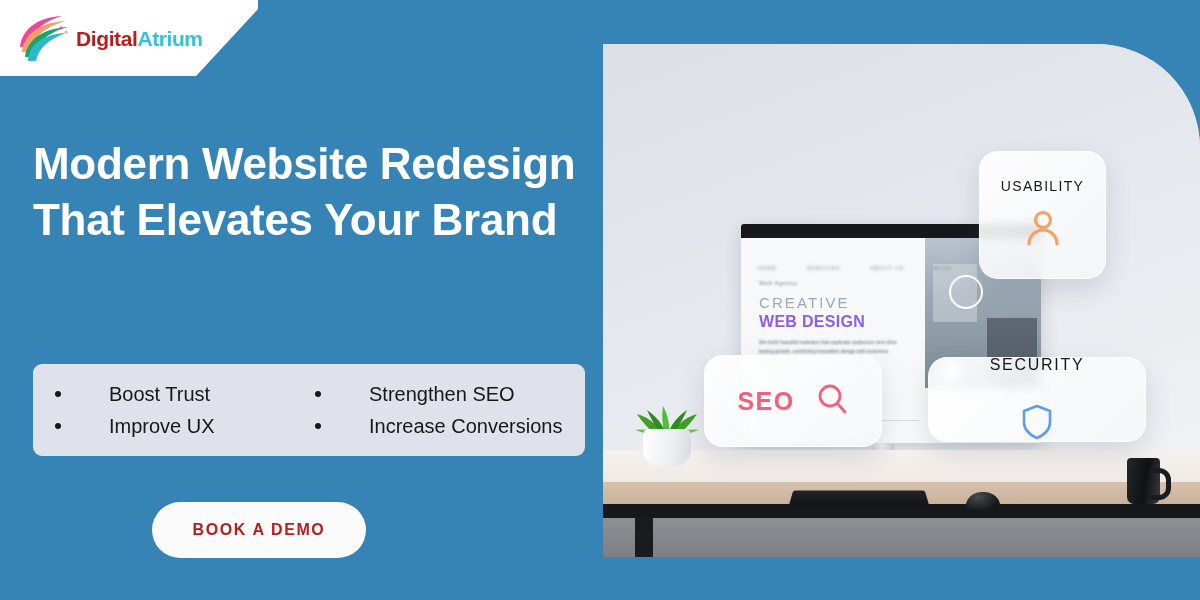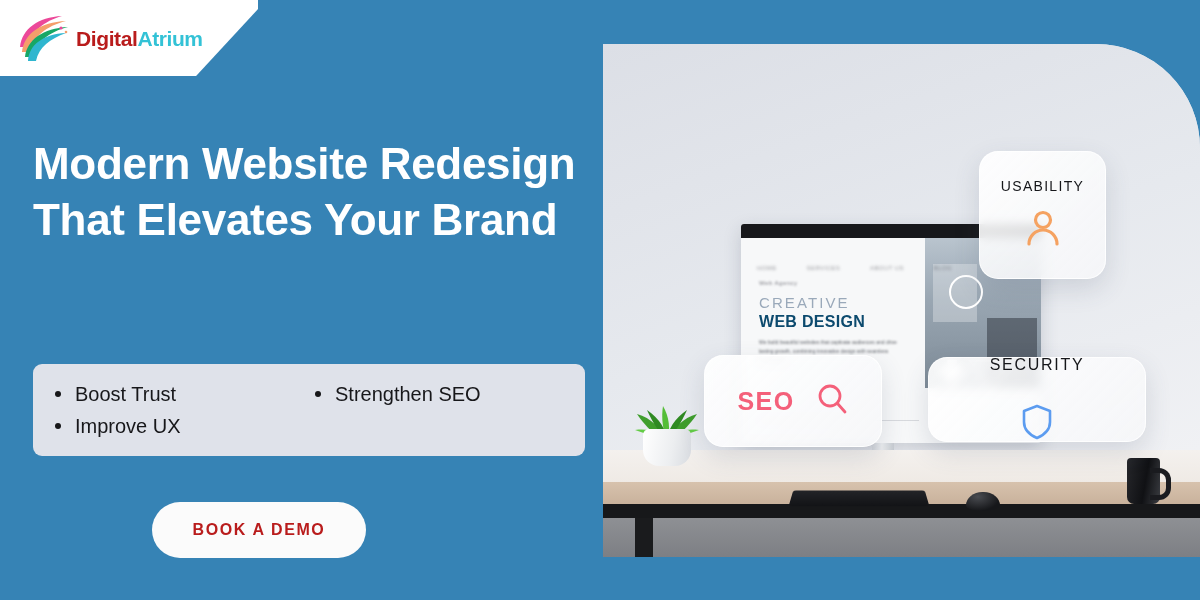--- a/index.html
+++ b/index.html
@@ -67,20 +67,21 @@
     align-content: center;
     row-gap: 12px;
     padding: 8px 10px 8px 22px;
   }
   .benefit {
     display: flex;
     align-items: center;
     font-size: 20px;
     color: #17171a;
     line-height: 1;
+    gap: 34px;
   }
   .benefit .dot {
     width: 6px; height: 6px;
     border-radius: 50%;
     background: #17171a;
     margin-right: 14px;
     flex: 0 0 auto;
   }
 
   .cta-button {
@@ -206,21 +207,21 @@
     font-size: 15px;
     letter-spacing: 2.1px;
     color: #9aa9ba;
   }
   .screen-h2 {
     position: absolute;
     left: 18px; top: 89px;
     font-size: 16px;
     font-weight: bold;
     letter-spacing: .3px;
-    color: #0c4a6e;
+    color: #8b5cf6;
   }
   .screen-body {
     position: absolute;
     left: 18px; top: 114px;
     width: 152px;
     font-size: 5px;
     line-height: 1.75;
     color: #5c5f66;
     filter: blur(1.2px);
   }
@@ -388,20 +389,24 @@
       <span>Boost Trust</span>
     </div>
     <div class="benefit">
       <span class="dot"></span>
       <span>Strengthen SEO</span>
     </div>
     <div class="benefit">
       <span class="dot"></span>
       <span>Improve UX</span>
     </div>
+    <div class="benefit">
+      <span class="dot"></span>
+      <span>Increase Conversions</span>
+    </div>
   </div>
 
   <button class="cta-button">BOOK A DEMO</button>
 
   <div class="photo-panel">
 
     <div class="wall"></div>
 
     <div class="monitor-bezel">
       <div class="monitor-navbar"></div>

